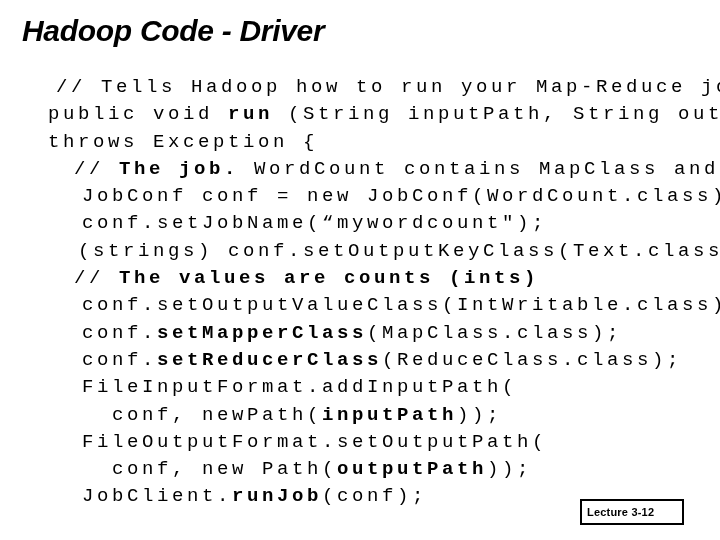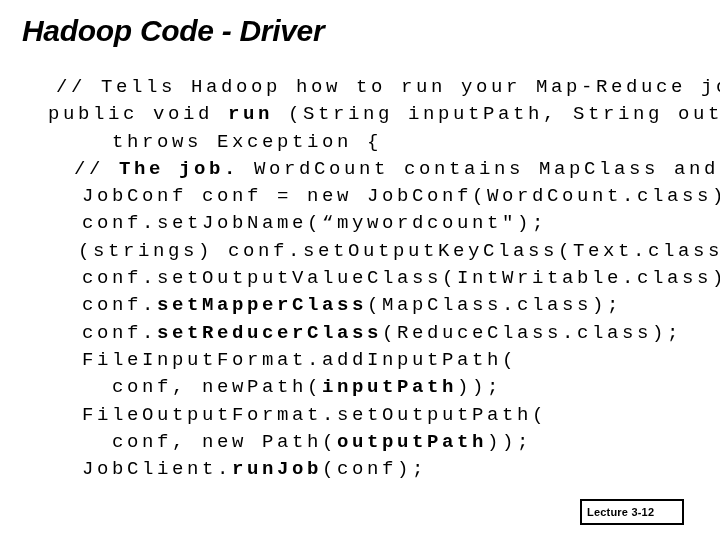--- a/index.html
+++ b/index.html
@@ -52,21 +52,21 @@
   }
   .code-line b {
     font-weight: bold;
   }
   
   .ind-0 { padding-left: 48px; }
   .ind-1 { padding-left: 56px; }
   .ind-2 { padding-left: 74px; }
   .ind-3 { padding-left: 78px; }
   .ind-4 { padding-left: 82px; }
-  .ind-5 { padding-left: 112px; }
+  .ind-5 { padding-left: 48px; }
   .ind-6 { padding-left: 112px; }
 
   
   #lecture-badge {
     position: absolute;
     left: 580px;
     top: 499px;
     width: 104px;
     height: 26px;
     box-sizing: border-box;
@@ -94,20 +94,21 @@
   <div id="slide-title">Hadoop Code - Driver</div>
 
   <div id="code-block">
       <div class="code-line ind-1"><span>// Tells Hadoop how to run your Map-Reduce job</span></div>
       <div class="code-line ind-0"><span>public void </span><b>run</b><span> (String inputPath, String outputPath)</span></div>
       <div class="code-line ind-5"><span>throws Exception {</span></div>
       <div class="code-line ind-2"><span>// </span><b>The job.</b><span> WordCount contains MapClass and Reduce.</span></div>
       <div class="code-line ind-4"><span>JobConf conf = new JobConf(WordCount.class);</span></div>
       <div class="code-line ind-4"><span>conf.setJobName(“mywordcount");</span></div>
       <div class="code-line ind-3"><span>(strings) conf.setOutputKeyClass(Text.class);</span></div>
+      <div class="code-line ind-2"><span>// </span><b>The values are counts (ints)</b></div>
       <div class="code-line ind-4"><span>conf.setOutputValueClass(IntWritable.class);</span></div>
       <div class="code-line ind-4"><span>conf.</span><b>setMapperClass</b><span>(MapClass.class);</span></div>
       <div class="code-line ind-4"><span>conf.</span><b>setReducerClass</b><span>(ReduceClass.class);</span></div>
       <div class="code-line ind-4"><span>FileInputFormat.addInputPath(</span></div>
       <div class="code-line ind-6"><span>conf, newPath(</span><b>inputPath</b><span>));</span></div>
       <div class="code-line ind-4"><span>FileOutputFormat.setOutputPath(</span></div>
       <div class="code-line ind-6"><span>conf, new Path(</span><b>outputPath</b><span>));</span></div>
       <div class="code-line ind-4"><span>JobClient.</span><b>runJob</b><span>(conf);</span></div>
       <div class="code-line ind-0"></div>
     </div>

